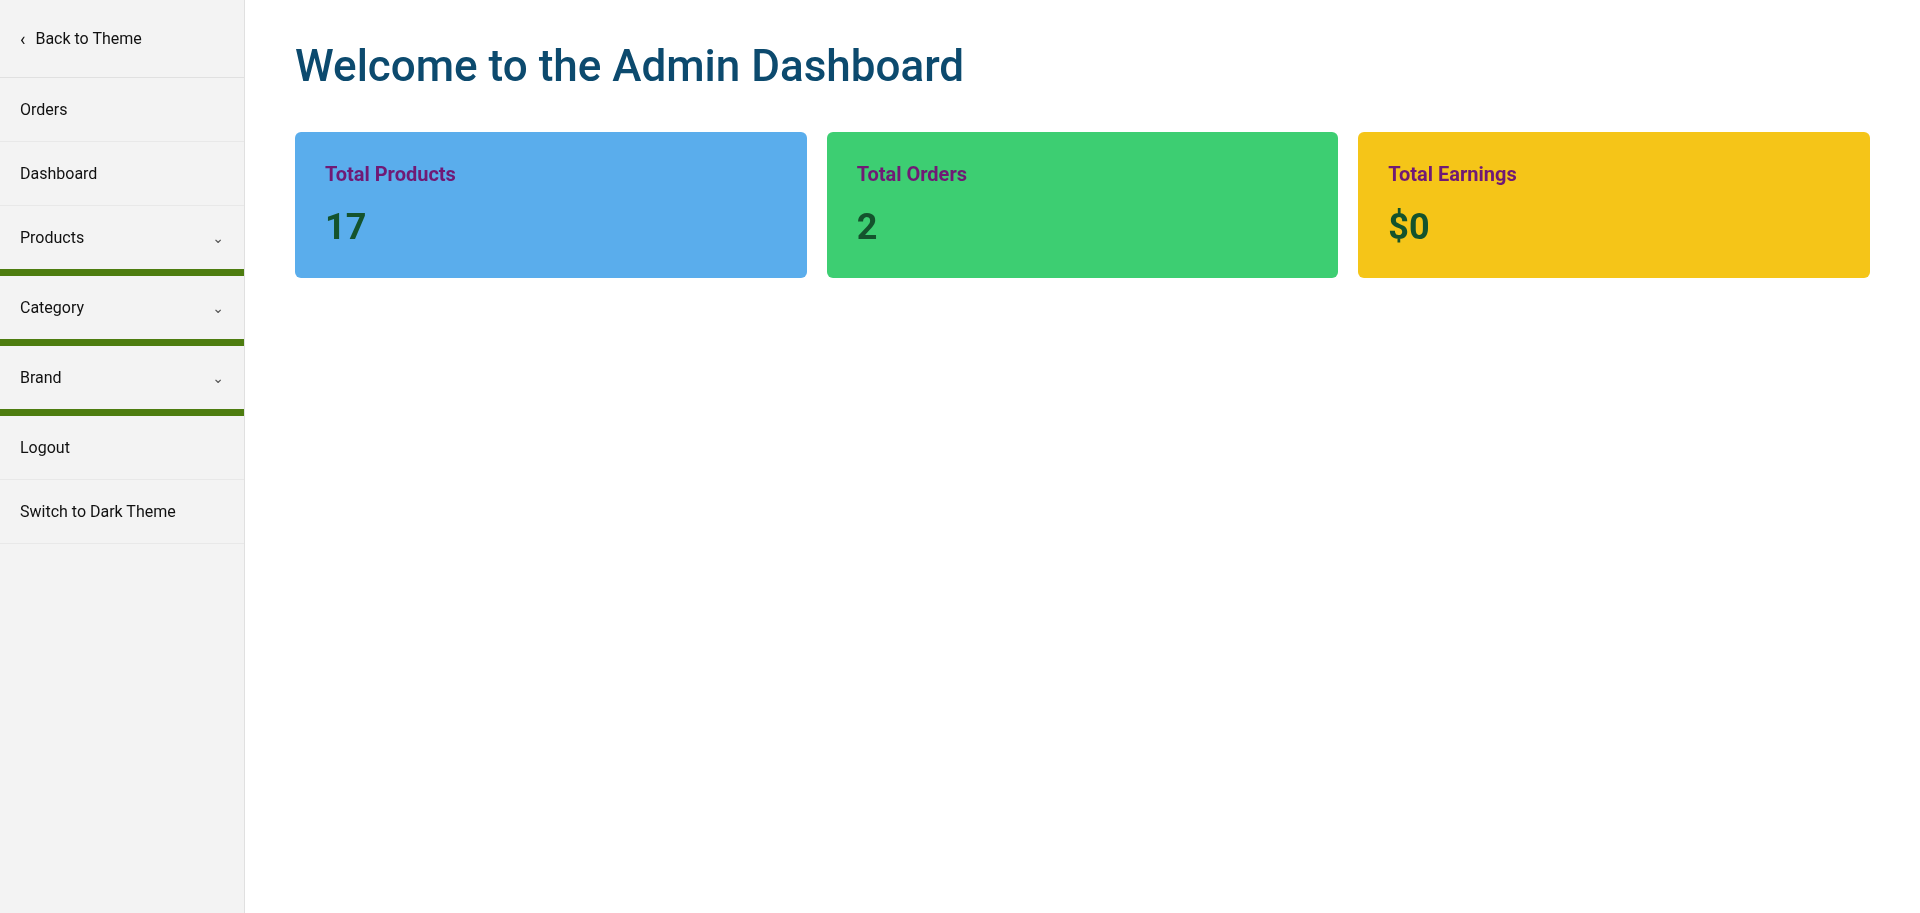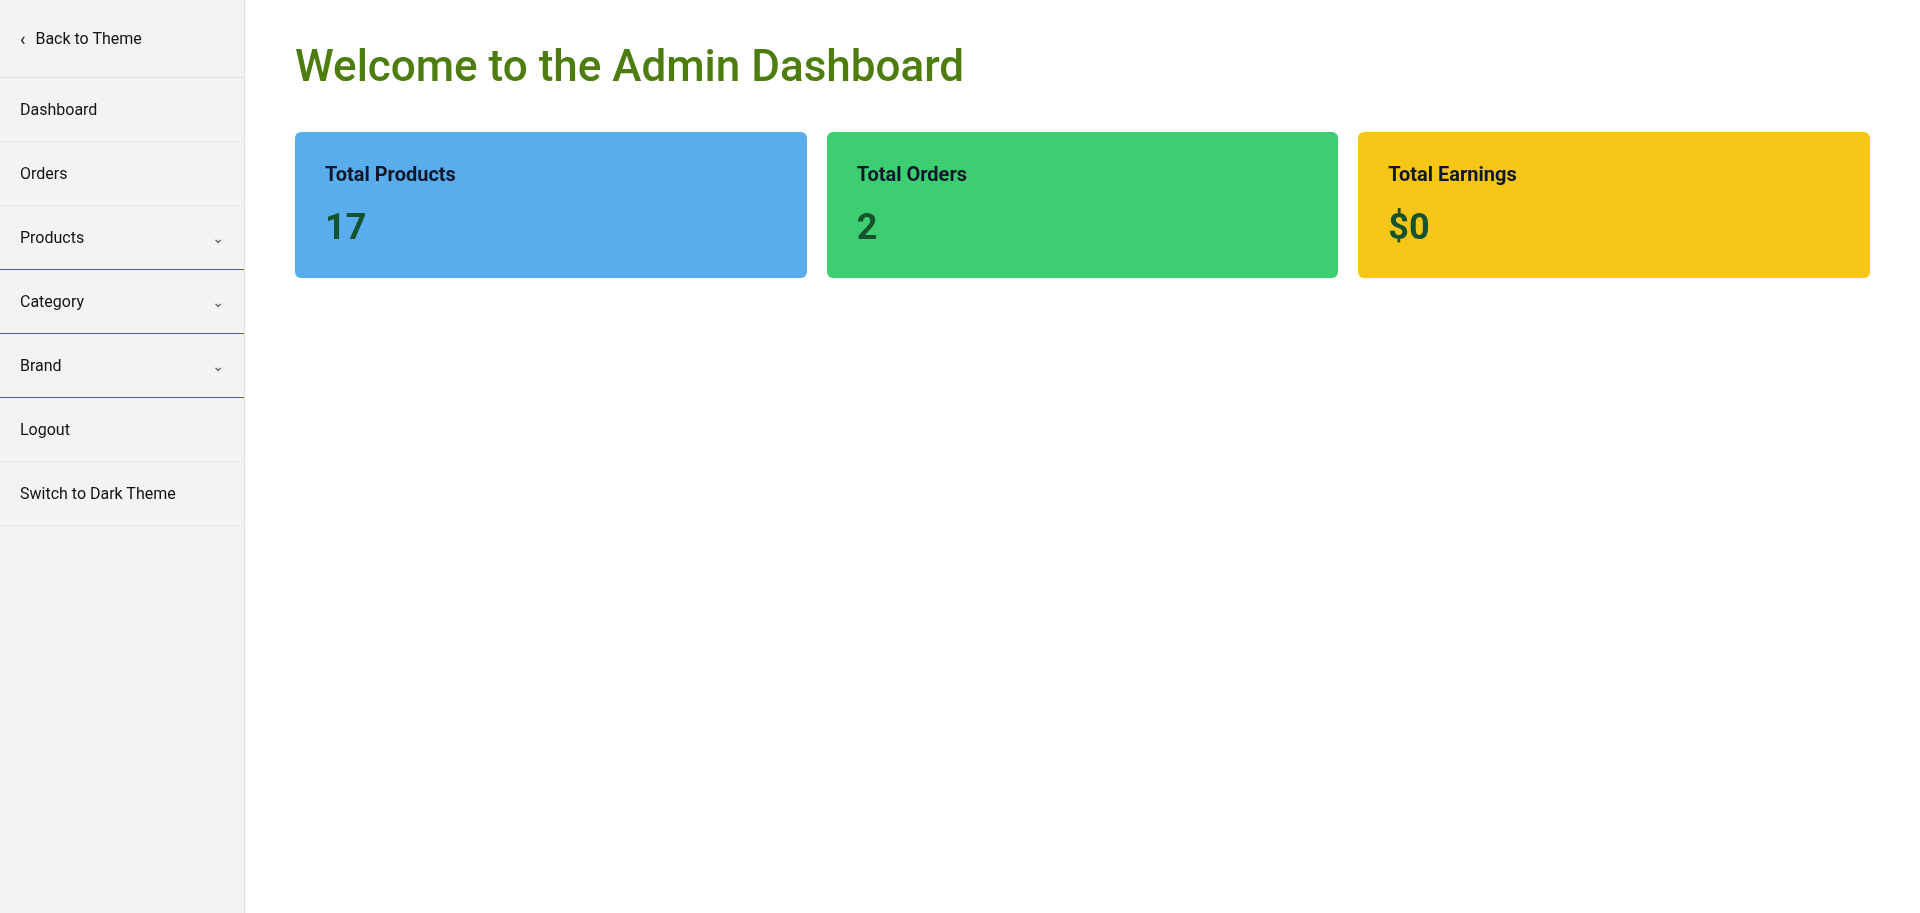--- a/index.html
+++ b/index.html
@@ -50,21 +50,21 @@
 
     .sidebar-item {
       display: flex;
       align-items: center;
       justify-content: space-between;
       padding: 22px 20px;
       cursor: pointer;
       font-size: 16px;
       font-weight: 400;
       color: #111;
-      border-bottom: 1px solid #4d7c0f;
+      border-bottom: 7px solid #4d7c0f;
     }
 
     .sidebar-item .chevron-down {
       font-size: 14px;
       color: #555;
     }
 
     .sidebar-item-simple {
       padding: 22px 20px;
       cursor: pointer;
@@ -77,41 +77,41 @@
     .main-content {
       flex: 1;
       padding: 40px 50px;
       background: #ffffff;
       overflow-y: auto;
     }
 
     .page-title {
       font-size: 44px;
       font-weight: 500;
-      color: #4d7c0f;
+      color: #0c4a6e;
       margin-bottom: 40px;
     }
 
     .stats-grid {
       display: flex;
       gap: 20px;
       flex-wrap: wrap;
     }
 
     .stat-card {
       flex: 1;
       min-width: 250px;
       padding: 30px 30px;
       border-radius: 6px;
     }
 
     .stat-card-label {
       font-size: 20px;
       font-weight: 700;
-      color: #0f172a;
+      color: #701a75;
       margin-bottom: 20px;
     }
 
     .stat-card-value {
       font-size: 36px;
       font-weight: 700;
       color: #14532d;
     }
 
     .stat-card-products {
@@ -130,24 +130,24 @@
 <body>
 
 <aside class="sidebar">
   <div class="back-to-home">
     <span class="chevron-left">‹</span>
     <span>Back to Theme</span>
   </div>
 
   <nav class="sidebar-nav">
     <div class="sidebar-item-simple">
-      <span>Dashboard</span>
+      <span>Orders</span>
     </div>
     <div class="sidebar-item-simple">
-      <span>Orders</span>
+      <span>Dashboard</span>
     </div>
     <div class="sidebar-item">
       <span>Products</span>
       <span class="chevron-down">⌄</span>
     </div>
     <div class="sidebar-item">
       <span>Category</span>
       <span class="chevron-down">⌄</span>
     </div>
     <div class="sidebar-item">

